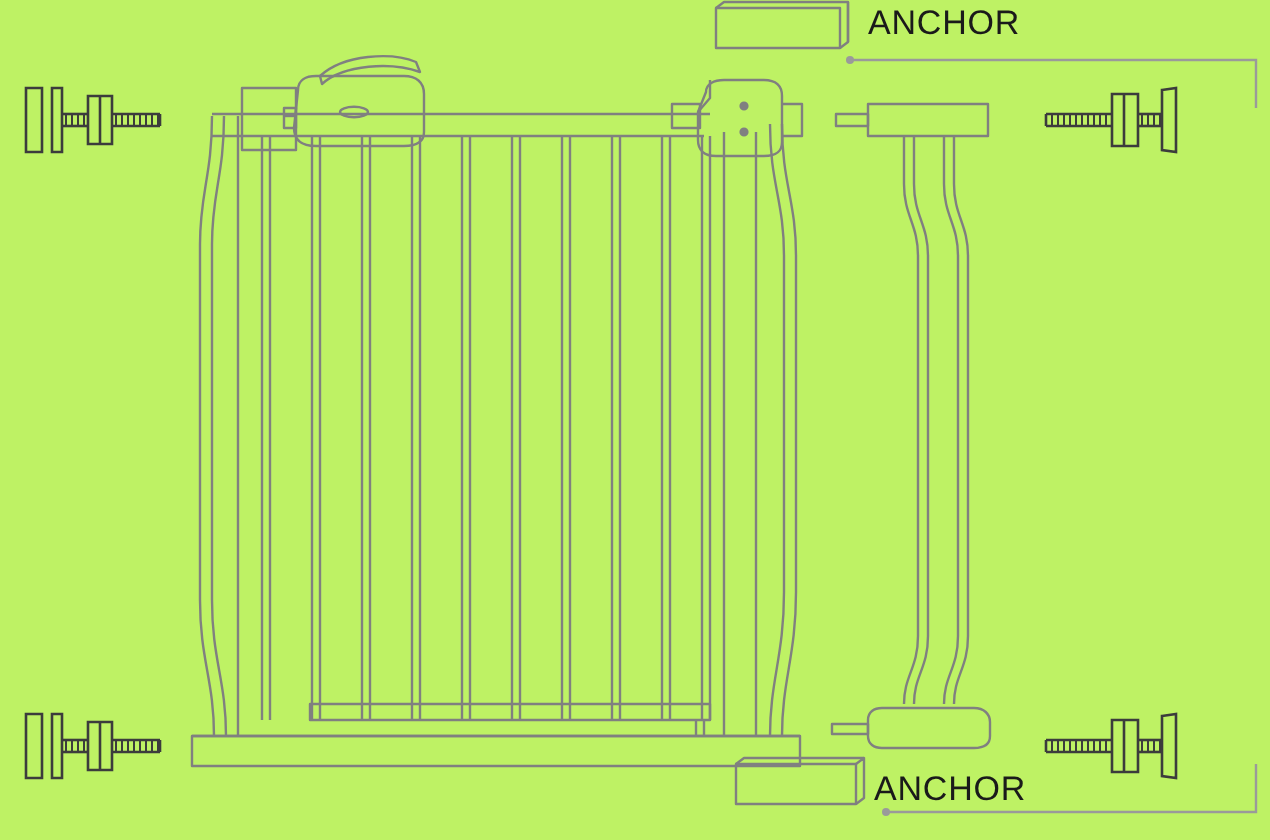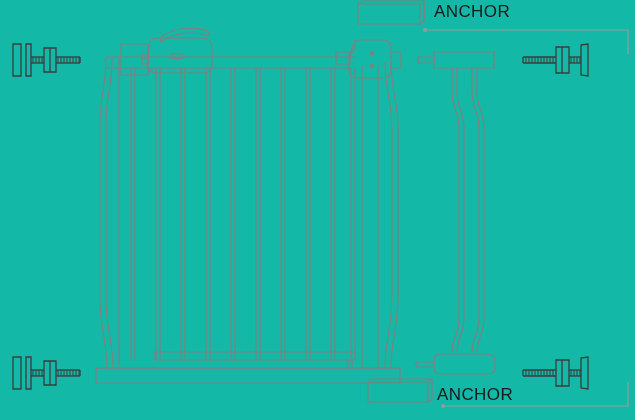--- a/index.html
+++ b/index.html
@@ -8,21 +8,21 @@
     padding: 0;
     background: #ffffff;
   }
   body {
     font-family: "Liberation Sans", sans-serif;
   }
   #diagram-root {
     position: relative;
     width: 635px;
     height: 420px;
-    background: #14b8a6;
+    background: #bef264;
     overflow: hidden;
   }
   #diagram-svg {
     position: absolute;
     left: 0;
     top: 0;
     width: 635px;
     height: 420px;
     display: block;
   }

